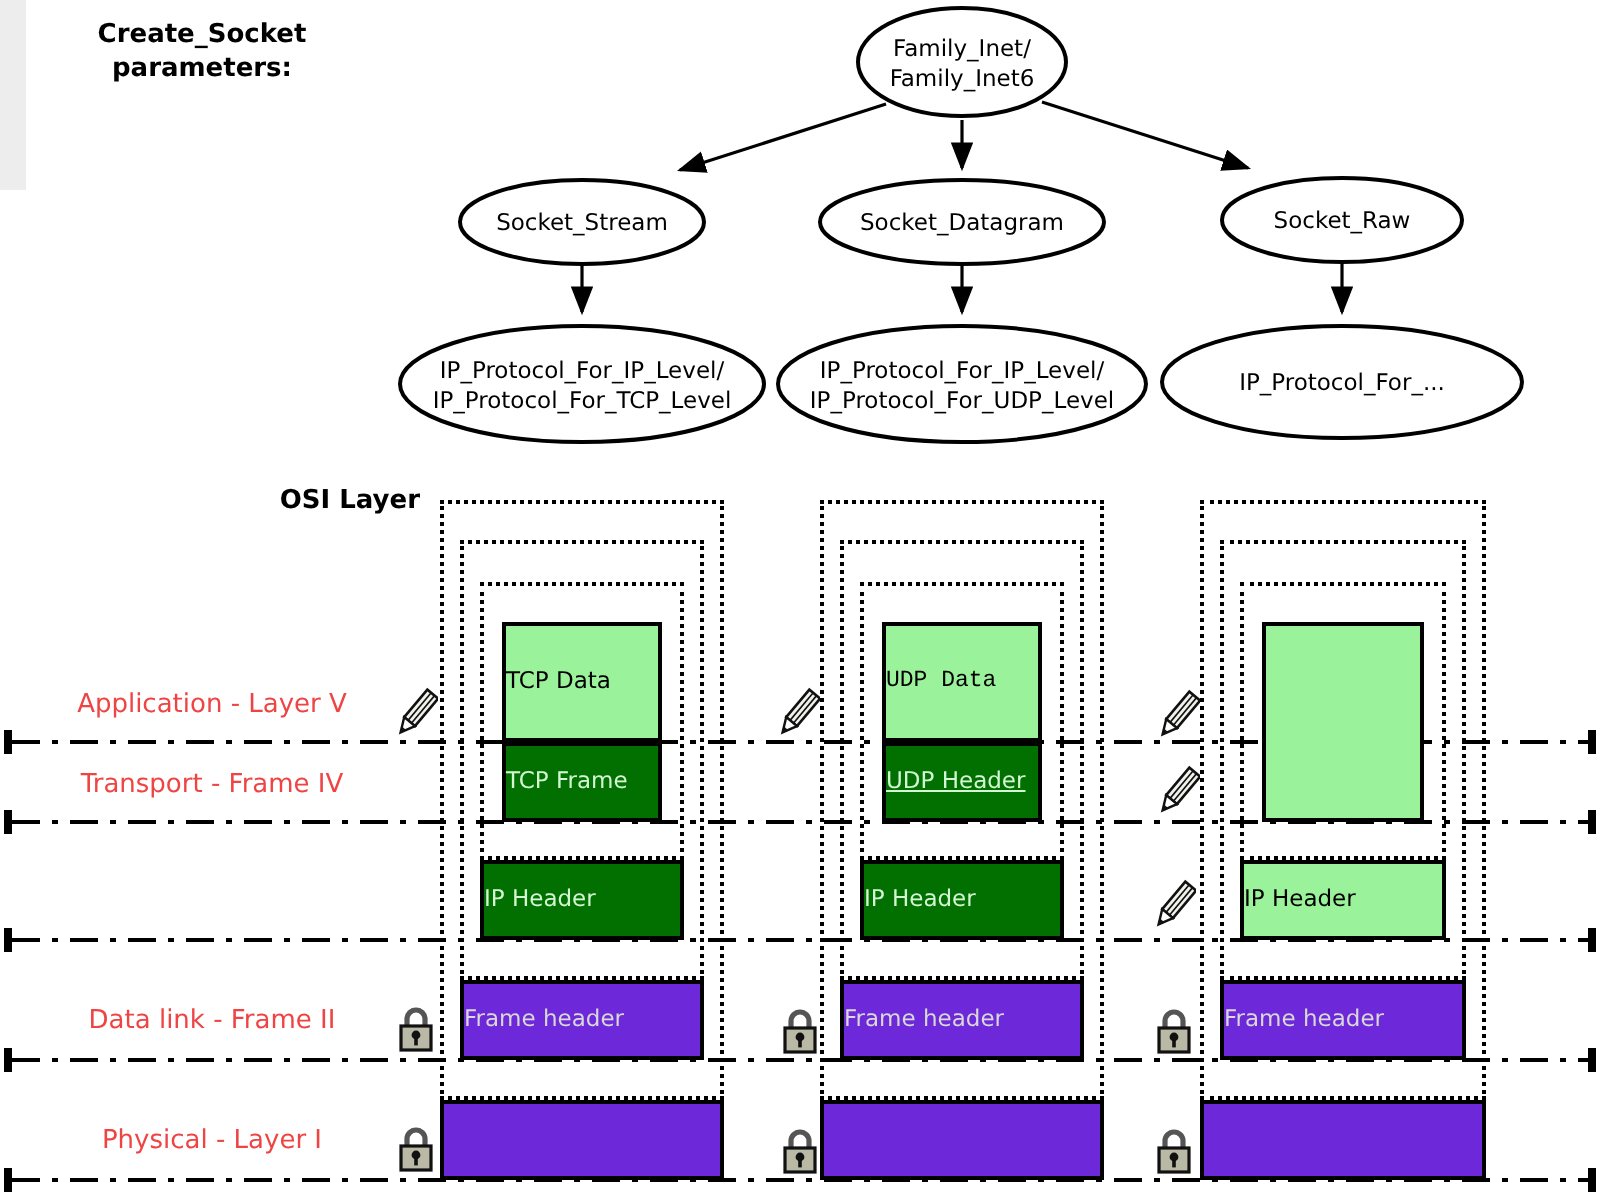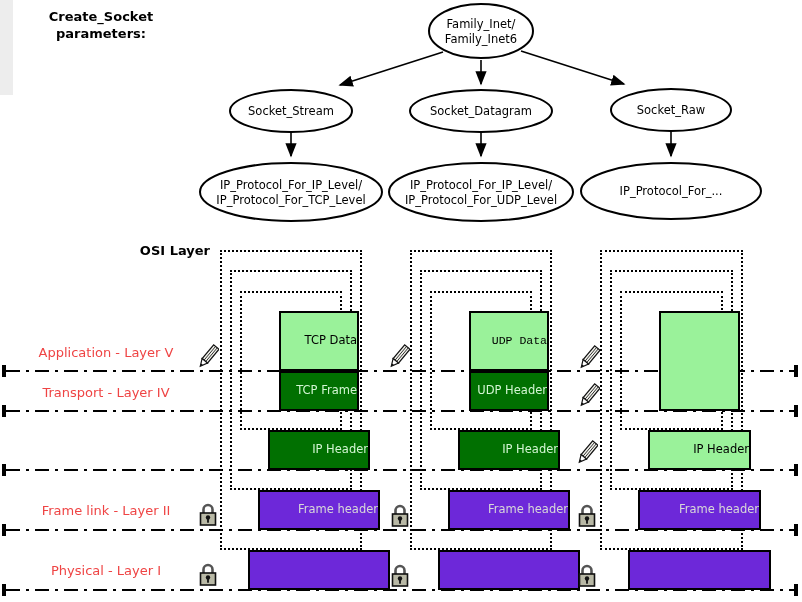--- a/index.html
+++ b/index.html
@@ -12,22 +12,22 @@
   .layer-line{
     position:absolute;left:6px;width:788px;height:2px;
     background:repeating-linear-gradient(90deg,#000 0 14px,transparent 14px 20px,#000 20px 23px,transparent 23px 29px);
   }
   .cap{position:absolute;width:4px;height:12px;background:#000;}
   
   .drect{position:absolute;border:2px dotted #000;box-sizing:border-box;background:transparent;}
   
   .box{
     position:absolute;border:2px solid #000;box-sizing:border-box;
-    display:flex;align-items:center;justify-content:flex-end;
-    font-size:11.5px;line-height:1;white-space:nowrap;margin-left:28px;
+    display:flex;align-items:center;justify-content:flex-start;
+    font-size:11.5px;line-height:1;white-space:nowrap;
   }
   .lightgreen{background:#9af29a;color:#000;}
   .darkgreen{background:#017001;color:#d3f6d3;}
   .gray{background:#6d28d9;color:#d8d8d8;}
   .osi-label{
     position:absolute;left:0;width:212px;height:18px;line-height:18px;
     text-align:center;font-size:13px;color:#ef4444;
   }
   .osi-heading{
     position:absolute;left:0;width:210px;top:243px;text-align:right;
@@ -82,21 +82,21 @@
     <span>IP Header</span>
   </div>
   <div class="box gray" style="left:230px;top:490px;width:122px;height:40px;">
     <span>Frame header</span>
   </div>
   <div class="box gray" style="left:220px;top:550px;width:142px;height:40px;"></div>
 
   <div class="box lightgreen" style="left:441px;top:311px;width:80px;height:60px;font-family:Liberation Mono, monospace;">
     <span>UDP Data</span>
   </div>
-  <div class="box darkgreen" style="left:441px;top:371px;width:80px;height:40px;">
+  <div class="box darkgreen" style="left:441px;top:371px;width:80px;height:40px;text-decoration:underline;">
     <span>UDP Header</span>
   </div>
   <div class="box darkgreen" style="left:430px;top:430px;width:102px;height:40px;">
     <span>IP Header</span>
   </div>
   <div class="box gray" style="left:420px;top:490px;width:122px;height:40px;">
     <span>Frame header</span>
   </div>
   <div class="box gray" style="left:410px;top:550px;width:142px;height:40px;"></div>
 
@@ -189,22 +189,22 @@
   </svg>
   <svg class="icon" style="left:576px;top:562px;" width="22" height="27" viewBox="0 0 22 27">
     <path d="M6.5 13 V8.5 a4.5 4.5 0 0 1 9 0 V13" fill="none" stroke="#555" stroke-width="2.6"></path>
     <rect x="3.5" y="12" width="15" height="12" fill="#b9b9a6" stroke="#111" stroke-width="1.6"></rect>
     <circle cx="11" cy="16.5" r="2.2" fill="#111"></circle>
       <rect x="10.1" y="17.5" width="1.8" height="4.2" fill="#111"></rect>
   </svg>
 
   <div class="osi-heading">OSI Layer</div>
   <div class="osi-label" style="top:344px;">Application - Layer V</div>
-  <div class="osi-label" style="top:384px;">Transport - Layer IV</div>
-  <div class="osi-label" style="top:502px;">Frame link - Layer II</div>
+  <div class="osi-label" style="top:384px;">Transport - Frame IV</div>
+  <div class="osi-label" style="top:502px;">Data link - Frame II</div>
   <div class="osi-label" style="top:562px;">Physical - Layer I</div>
 
   <svg class="tree" width="802" height="240" viewBox="0 0 802 240">
     <defs>
       <marker id="arrow" markerWidth="10" markerHeight="8" refX="8" refY="3.5" orient="auto">
         <polygon points="0,0 9,3.5 0,7" fill="#000"></polygon>
       </marker>
     </defs>
 
     <text x="101" y="21" text-anchor="middle" font-size="13" font-weight="bold" fill="#000">Create_Socket</text>

